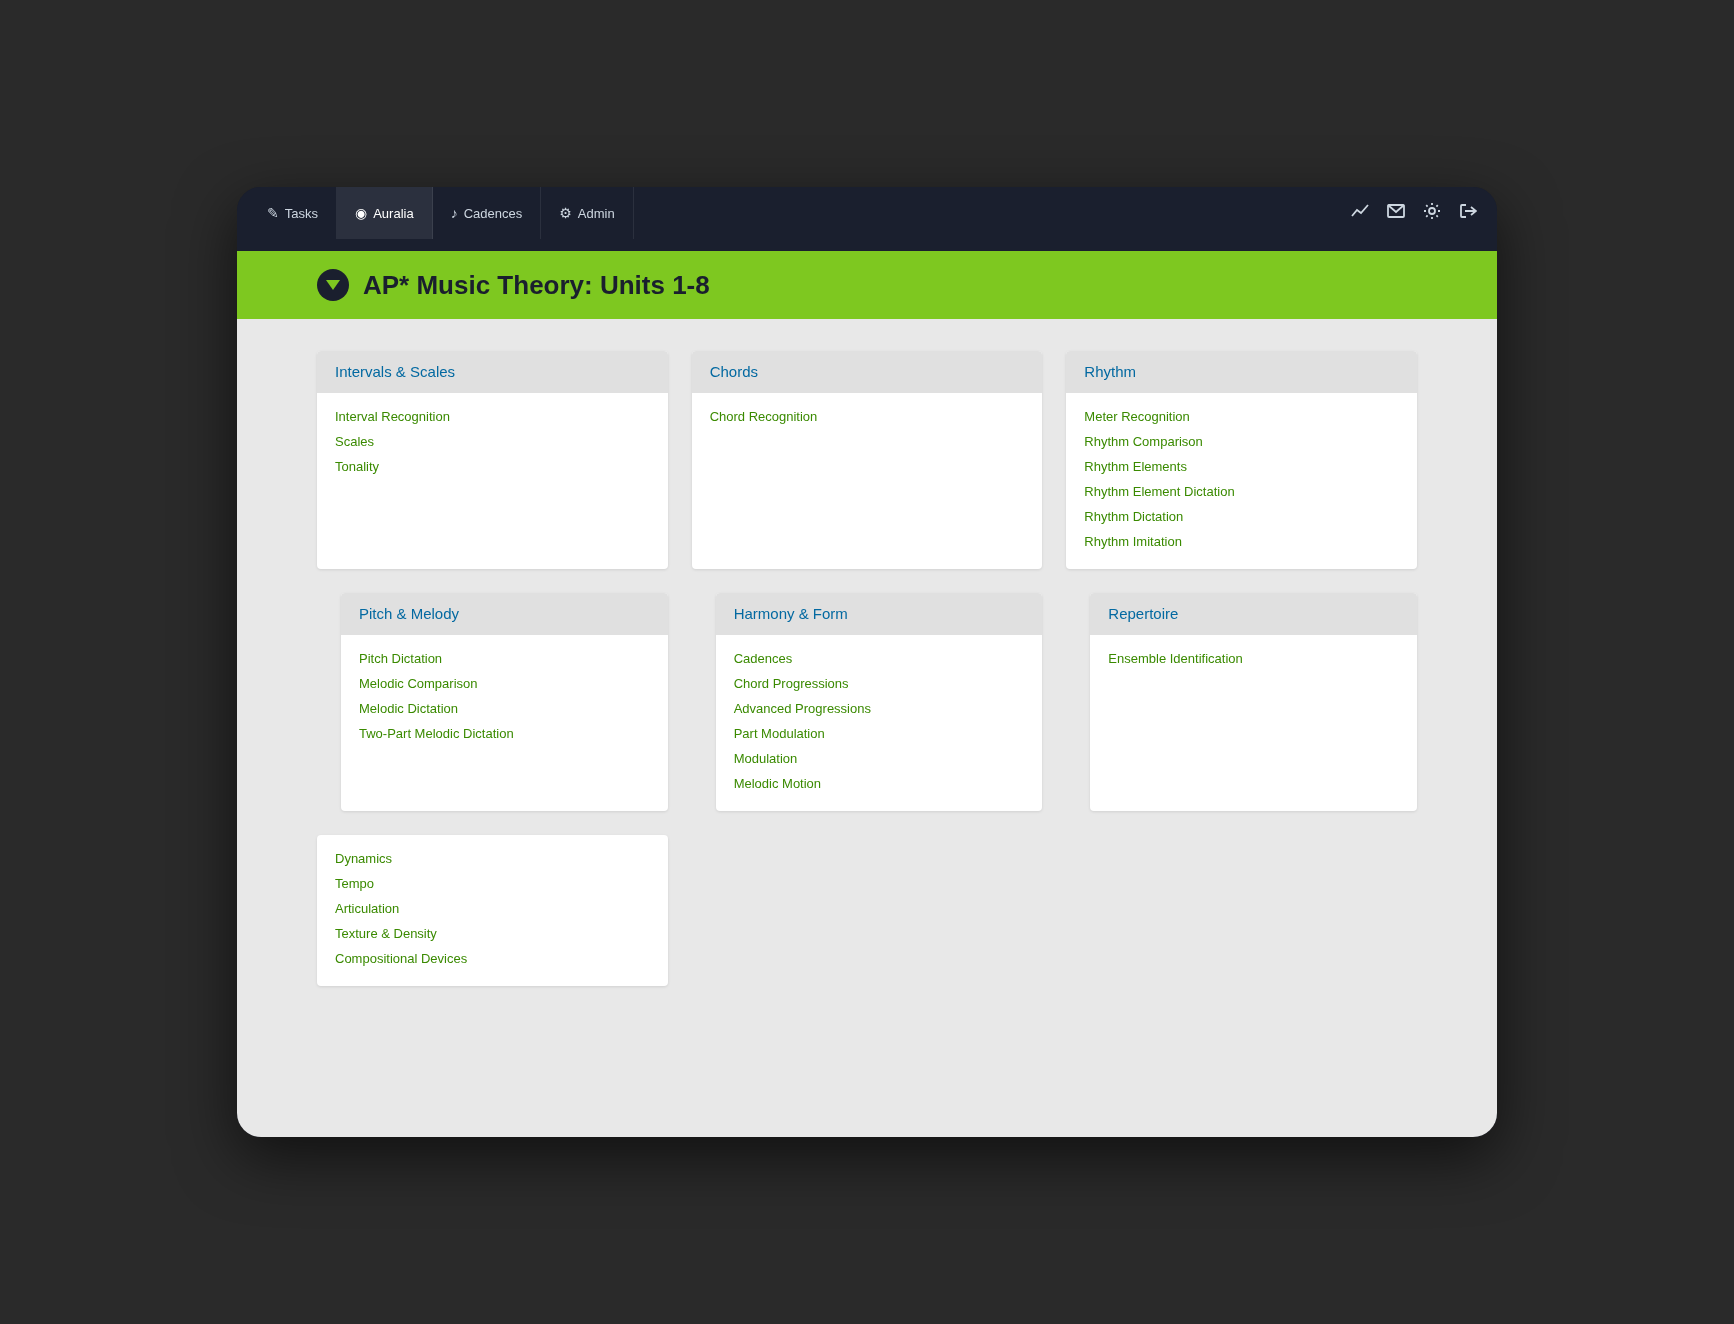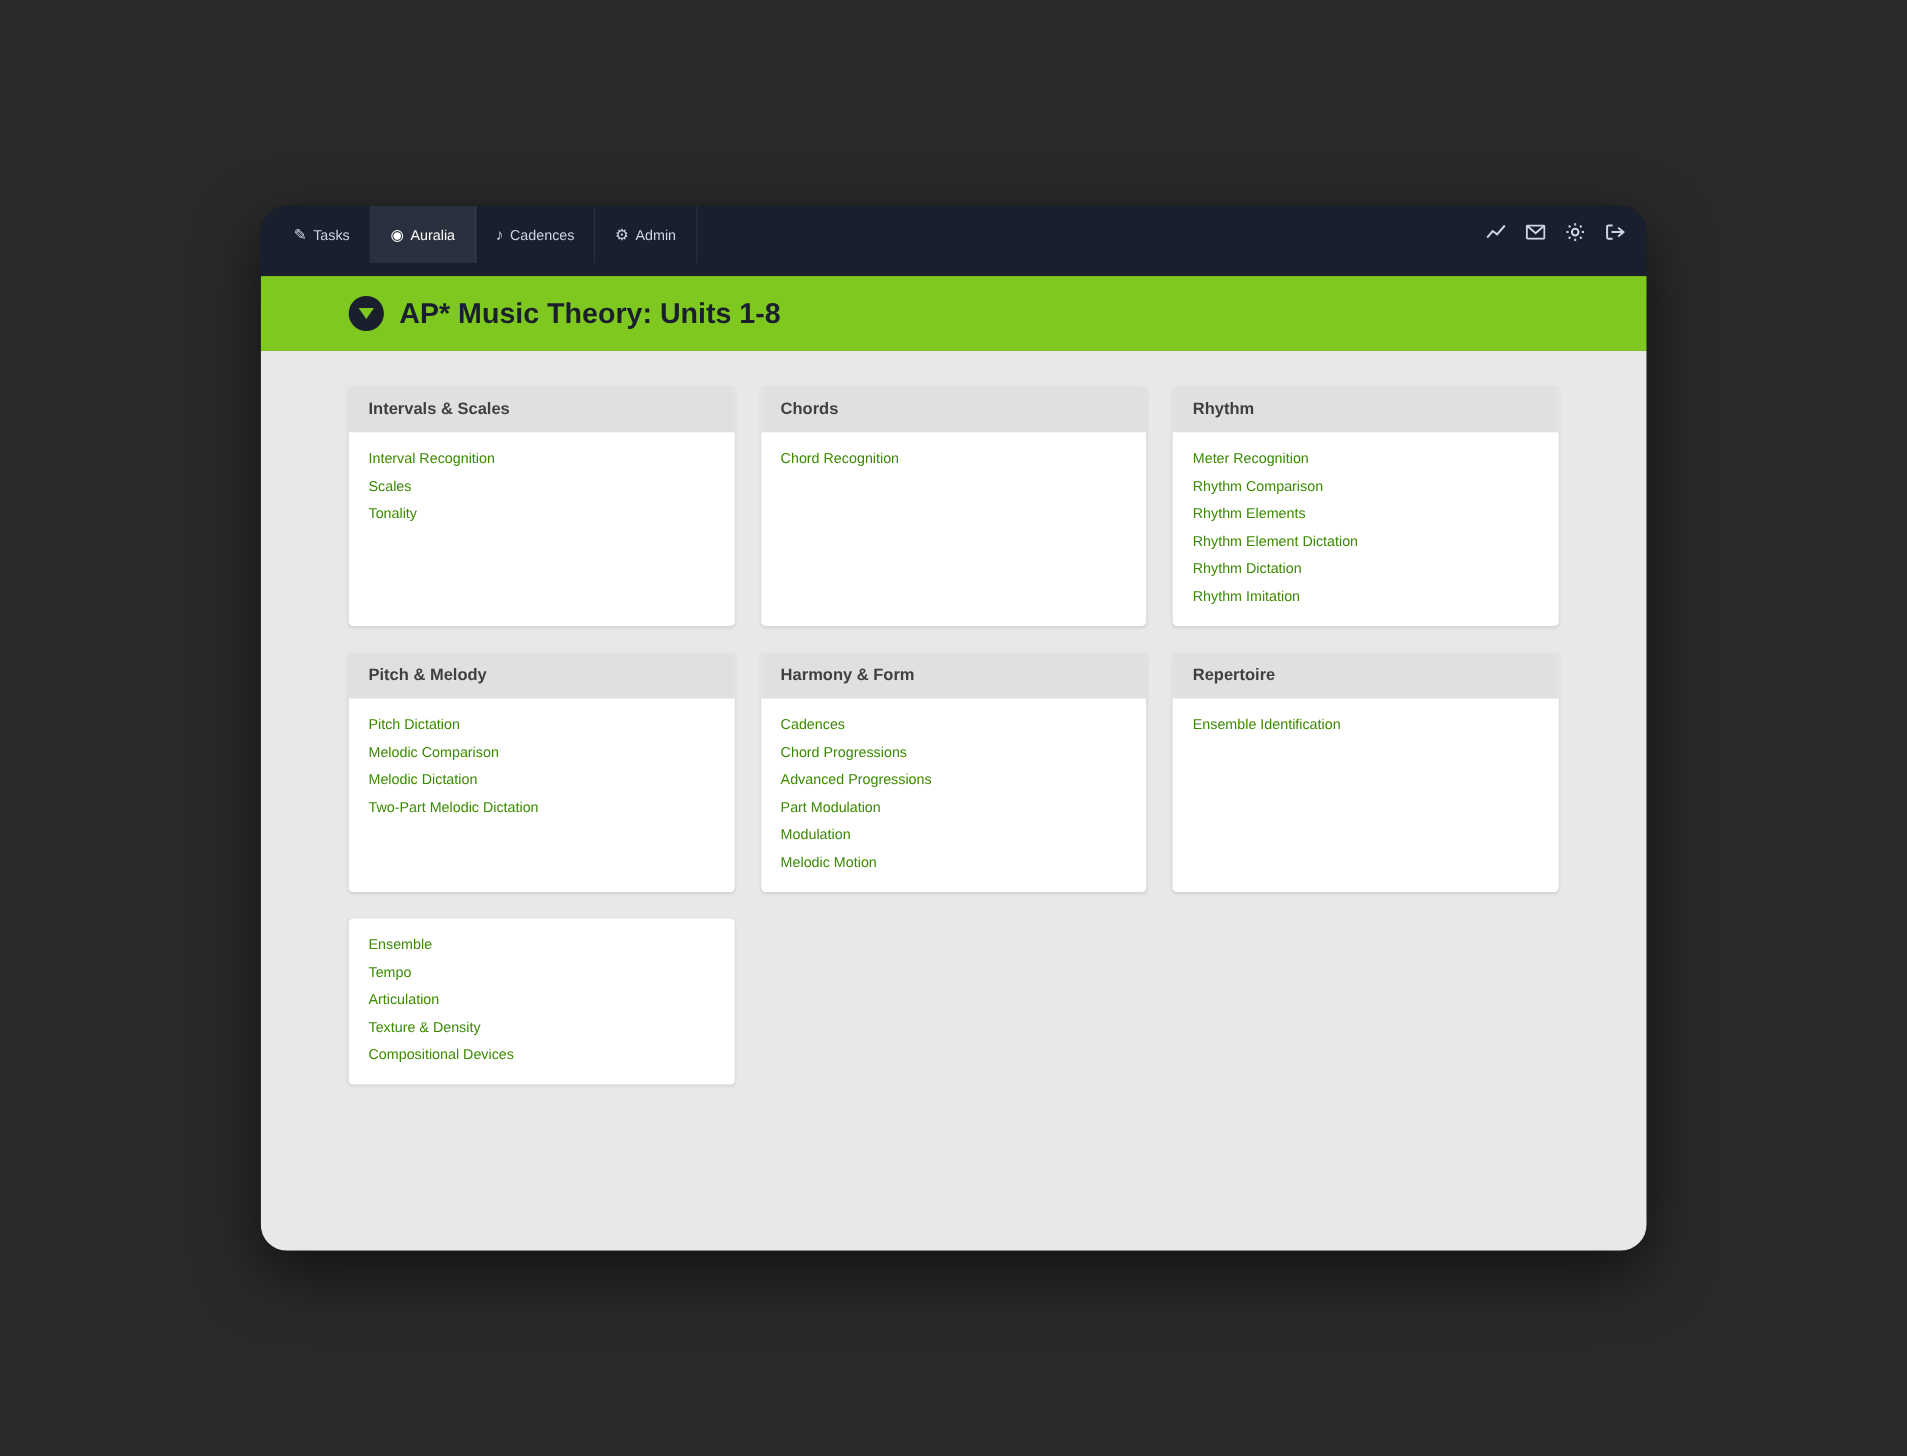--- a/index.html
+++ b/index.html
@@ -131,22 +131,22 @@
       box-shadow: 0 1px 3px rgba(0,0,0,0.1);
     }
 
     .category-header {
       background: #e0e0e0;
       padding: 12px 18px;
     }
 
     .category-title {
       font-size: 15px;
-      font-weight: 700;
-      color: #404040;
+      font-weight: 400;
+      color: #0369a1;
     }
 
     .category-items {
       padding: 14px 18px 18px;
       display: flex;
       flex-direction: column;
       gap: 6px;
     }
 
     .category-item {
@@ -156,21 +156,21 @@
       text-decoration: none;
       display: block;
       padding: 2px 0;
     }
 
     
     .col-1 { grid-column: 1; }
     .col-2 { grid-column: 2; }
     .col-3 { grid-column: 3; }
     .row-1 { grid-row: 1; }
-    .row-2 { grid-row: 2; }
+    .row-2 { grid-row: 2; margin-left: 24px; }
     .row-3 { grid-row: 3; }
   </style>
 </head>
 <body>
 
 <div class="device-frame">
 
   <div class="nav-bar">
     <div class="nav-tabs">
       <div class="nav-tab">
@@ -295,21 +295,21 @@
         <div class="category-header">
           <span class="category-title">Repertoire</span>
         </div>
         <div class="category-items">
           <a class="category-item">Ensemble Identification</a>
         </div>
       </div>
 
       <div class="category-card col-1 row-3">
         <div class="category-items">
-          <a class="category-item">Ensemble</a>
+          <a class="category-item">Dynamics</a>
           <a class="category-item">Tempo</a>
           <a class="category-item">Articulation</a>
           <a class="category-item">Texture &amp; Density</a>
           <a class="category-item">Compositional Devices</a>
         </div>
       </div>
 
     </div>
   </div>
 

